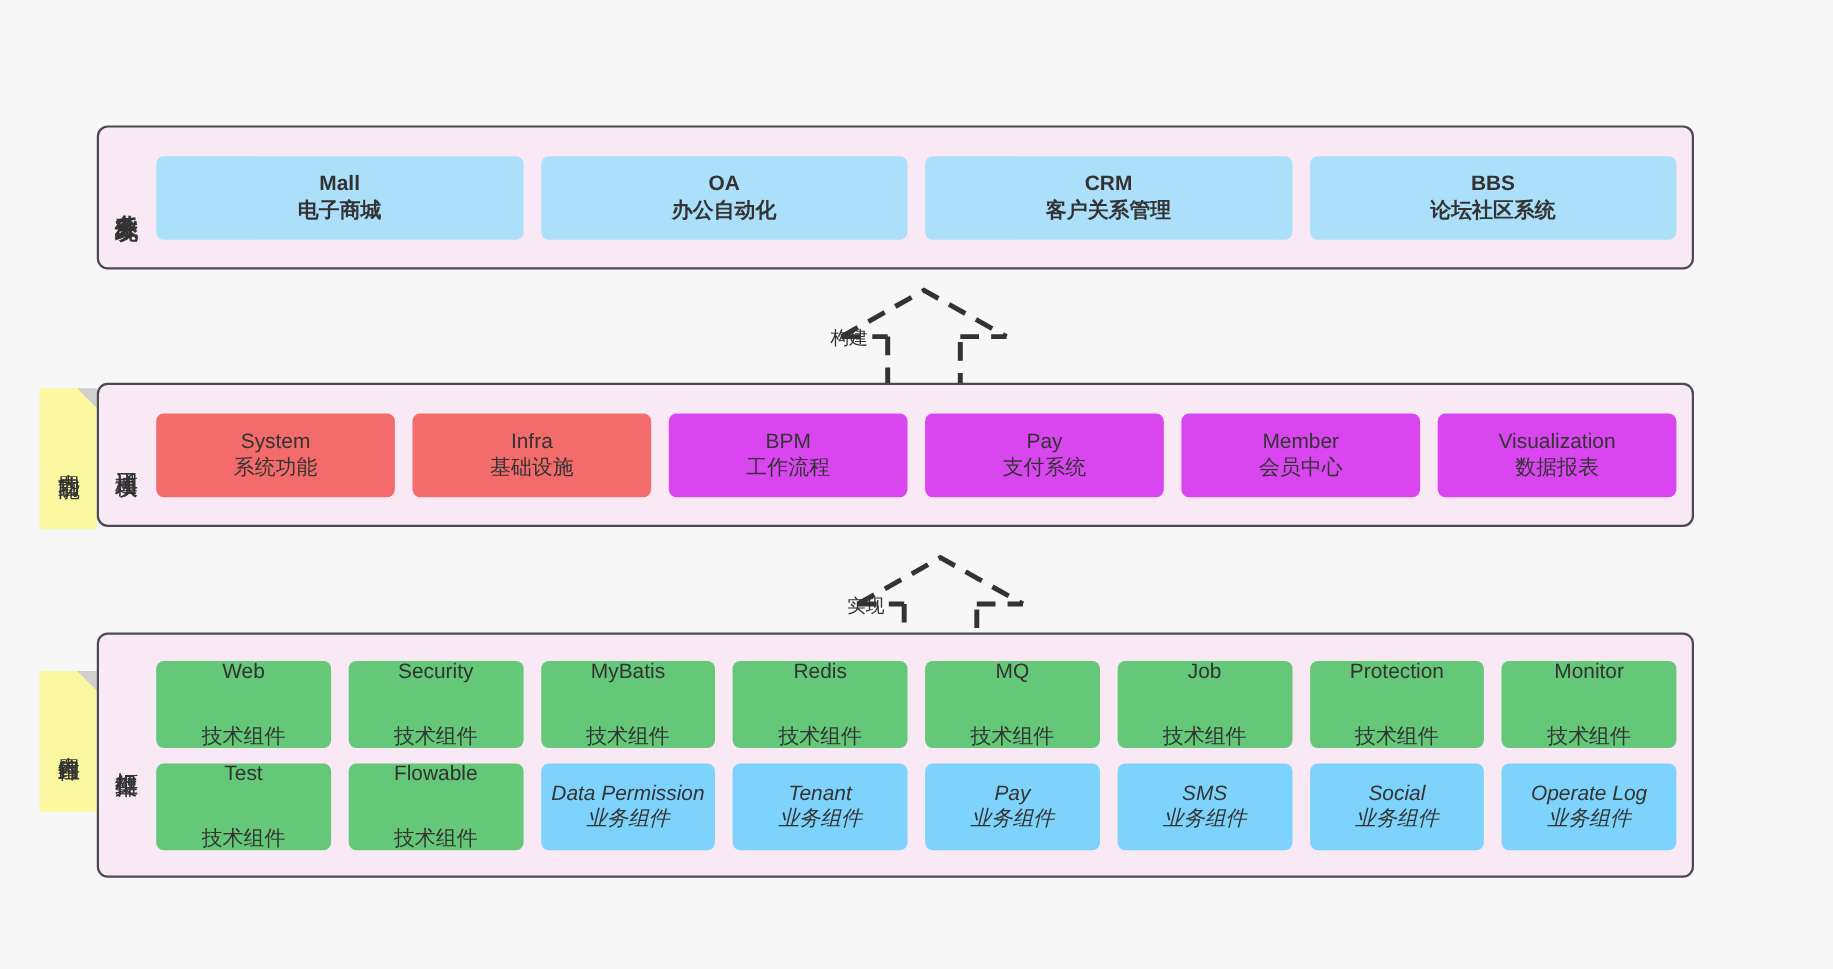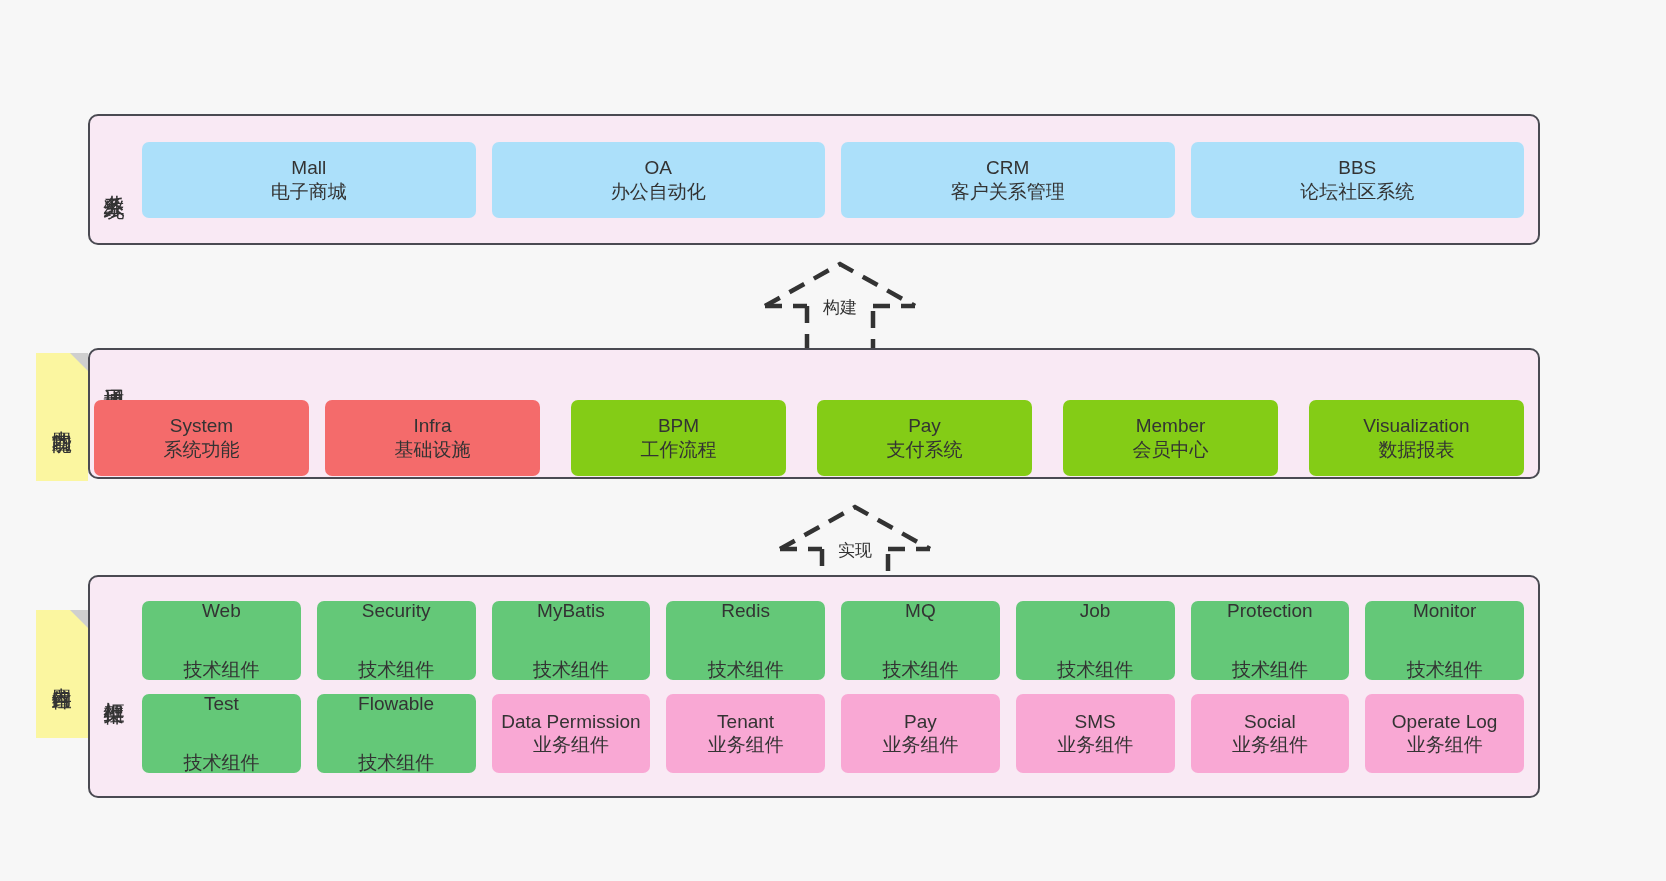--- a/index.html
+++ b/index.html
@@ -73,35 +73,35 @@
     color: #333333;
     box-sizing: border-box;
     padding: 4px 6px;
     user-select: none;
   }
   .cell .l1 { white-space: nowrap; }
   .cell .l2 { white-space: nowrap; }
   .cell.wrap .l1 { white-space: normal; }
 
   
-  #layer-business { left: 88px; top: 114px; width: 1452px; height: 131px; }
+  #layer-business { left: 88px; top: 114px; width: 1452px; height: 131px; font-weight: bold; }
   #layer-business .cell { height: 76px; }
 
-  #layer-common { left: 88px; top: 348px; width: 1452px; height: 131px; flex-direction: column; }
+  #layer-common { left: 88px; top: 348px; width: 1452px; height: 131px; }
   #layer-common .cell { height: 76px; }
 
   #layer-framework { left: 88px; top: 575px; width: 1452px; height: 223px; }
   #layer-framework .cell { height: 79px; }
 
   
   .c-blue       { background: #ace0fa; }
   .c-red        { background: #f46b6b; }
-  .c-pink       { background: #84cc16; margin-left: 15px; }
+  .c-pink       { background: #d946ef; }
   .c-green      { background: #64c878; gap: 36px; }
-  .c-lightgreen { background: #f9a8d4; }
+  .c-lightgreen { background: #7dd3fc; font-style: italic; }
 
   
   .note {
     position: absolute;
     background: #fbf6a0;
     width: 52px;
     box-sizing: border-box;
     display: flex;
     align-items: center;
     justify-content: center;
@@ -128,21 +128,20 @@
   .arrow {
     position: absolute;
     width: 170px;
     height: 100px;
   }
   .arrow svg { display: block; }
   .arrow .arrow-label {
     position: absolute;
     left: 0; right: 0;
     top: 38px;
-    text-align: center;
     font-size: 17px;
     color: #333333;
     user-select: none;
     pointer-events: none;
   }
   #arrow-build   { left: 755px; top: 258px; }
   #arrow-realize { left: 770px; top: 501px; }
 </style>
 </head>
 <body>

